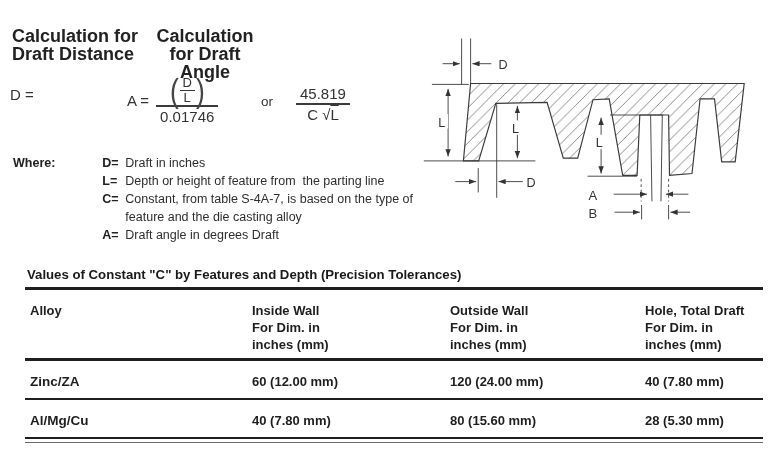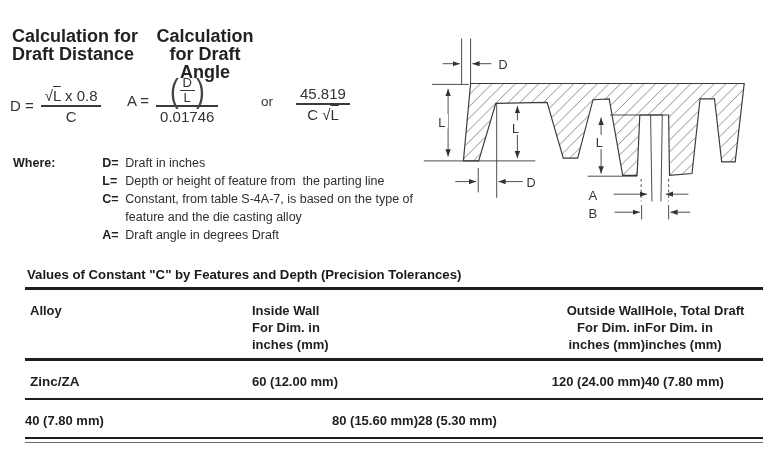--- a/index.html
+++ b/index.html
@@ -31,21 +31,21 @@
   .tbl{position:absolute;left:25px;top:266px;width:738px;font-size:13px;color:#1e1e1e;}
   .tbl-title{font-weight:bold;font-size:13.2px;line-height:17px;margin-left:2px;color:#1a1a1a;}
   .rule3{height:3px;background:#1f1f1f;}
   .rule2{height:2px;background:#1f1f1f;}
   .rule1{height:1px;background:#6a6a6a;}
   .mt4{margin-top:4px;}
   .hrow{display:flex;padding:12px 0 5px;}
   .hrow .cell div{line-height:17px;font-weight:bold;font-size:13px;}
   .c1{width:227px;padding-left:5px;box-sizing:border-box;}
   .c2{width:198px;}
-  .c3{width:195px;text-align:right;}
+  .c3{width:195px;}
   .c4{flex:1;}
   .lt{font-weight:bold;}
   .drow{display:flex;padding:13px 0 9px;}
   .alloy{font-weight:bold;font-size:13.5px;}
   .val b{font-weight:bold;}
   .gap3{height:3px;}
   svg text{font-family:"Liberation Sans",sans-serif;}
 </style>
 </head>
 <body>
@@ -54,25 +54,20 @@
   <div>Calculation for</div>
   <div>Draft Distance</div>
 </div>
 <div class="abs hd" style="left:146px;top:27px;width:118px;text-align:center;">
   <div>Calculation</div>
   <div>for Draft Angle</div>
 </div>
 
 <div class="abs eq" style="left:10px;top:86px;">
   <span>D =</span>
-  <span class="frac">
-    <span class="num"><span>√</span><span class="ol">L</span><span> x 0.8</span></span>
-    <span class="bar"></span>
-    <span class="den">C</span>
-  </span>
 </div>
 
 <div class="abs eq" style="left:127px;top:76px;">
   <span>A =</span>
   <span class="frac">
     <span class="numrow">
       <span class="paren">(</span>
       <span class="ifrac">
         <span class="num">D</span>
         <span class="bar"></span>
@@ -224,20 +219,21 @@
 
   <div class="drow">
     <div class="c1 alloy">Zinc/ZA</div>
     <div class="c2 val"><b>60</b><span class="lt"> (12.00 mm)</span></div>
     <div class="c3 val"><b>120</b><span class="lt"> (24.00 mm)</span></div>
     <div class="c4 val"><b>40</b><span class="lt"> (7.80 mm)</span></div>
   </div>
   <div class="rule2"></div>
 
   <div class="drow">
+    <div class="c1 alloy">Al/Mg/Cu</div>
     <div class="c2 val"><b>40</b><span class="lt"> (7.80 mm)</span></div>
     <div class="c3 val"><b>80</b><span class="lt"> (15.60 mm)</span></div>
     <div class="c4 val"><b>28</b><span class="lt"> (5.30 mm)</span></div>
   </div>
   <div class="rule2"></div>
   <div class="gap3"></div>
   <div class="rule1"></div>
 </div>
 
 </body></html>

